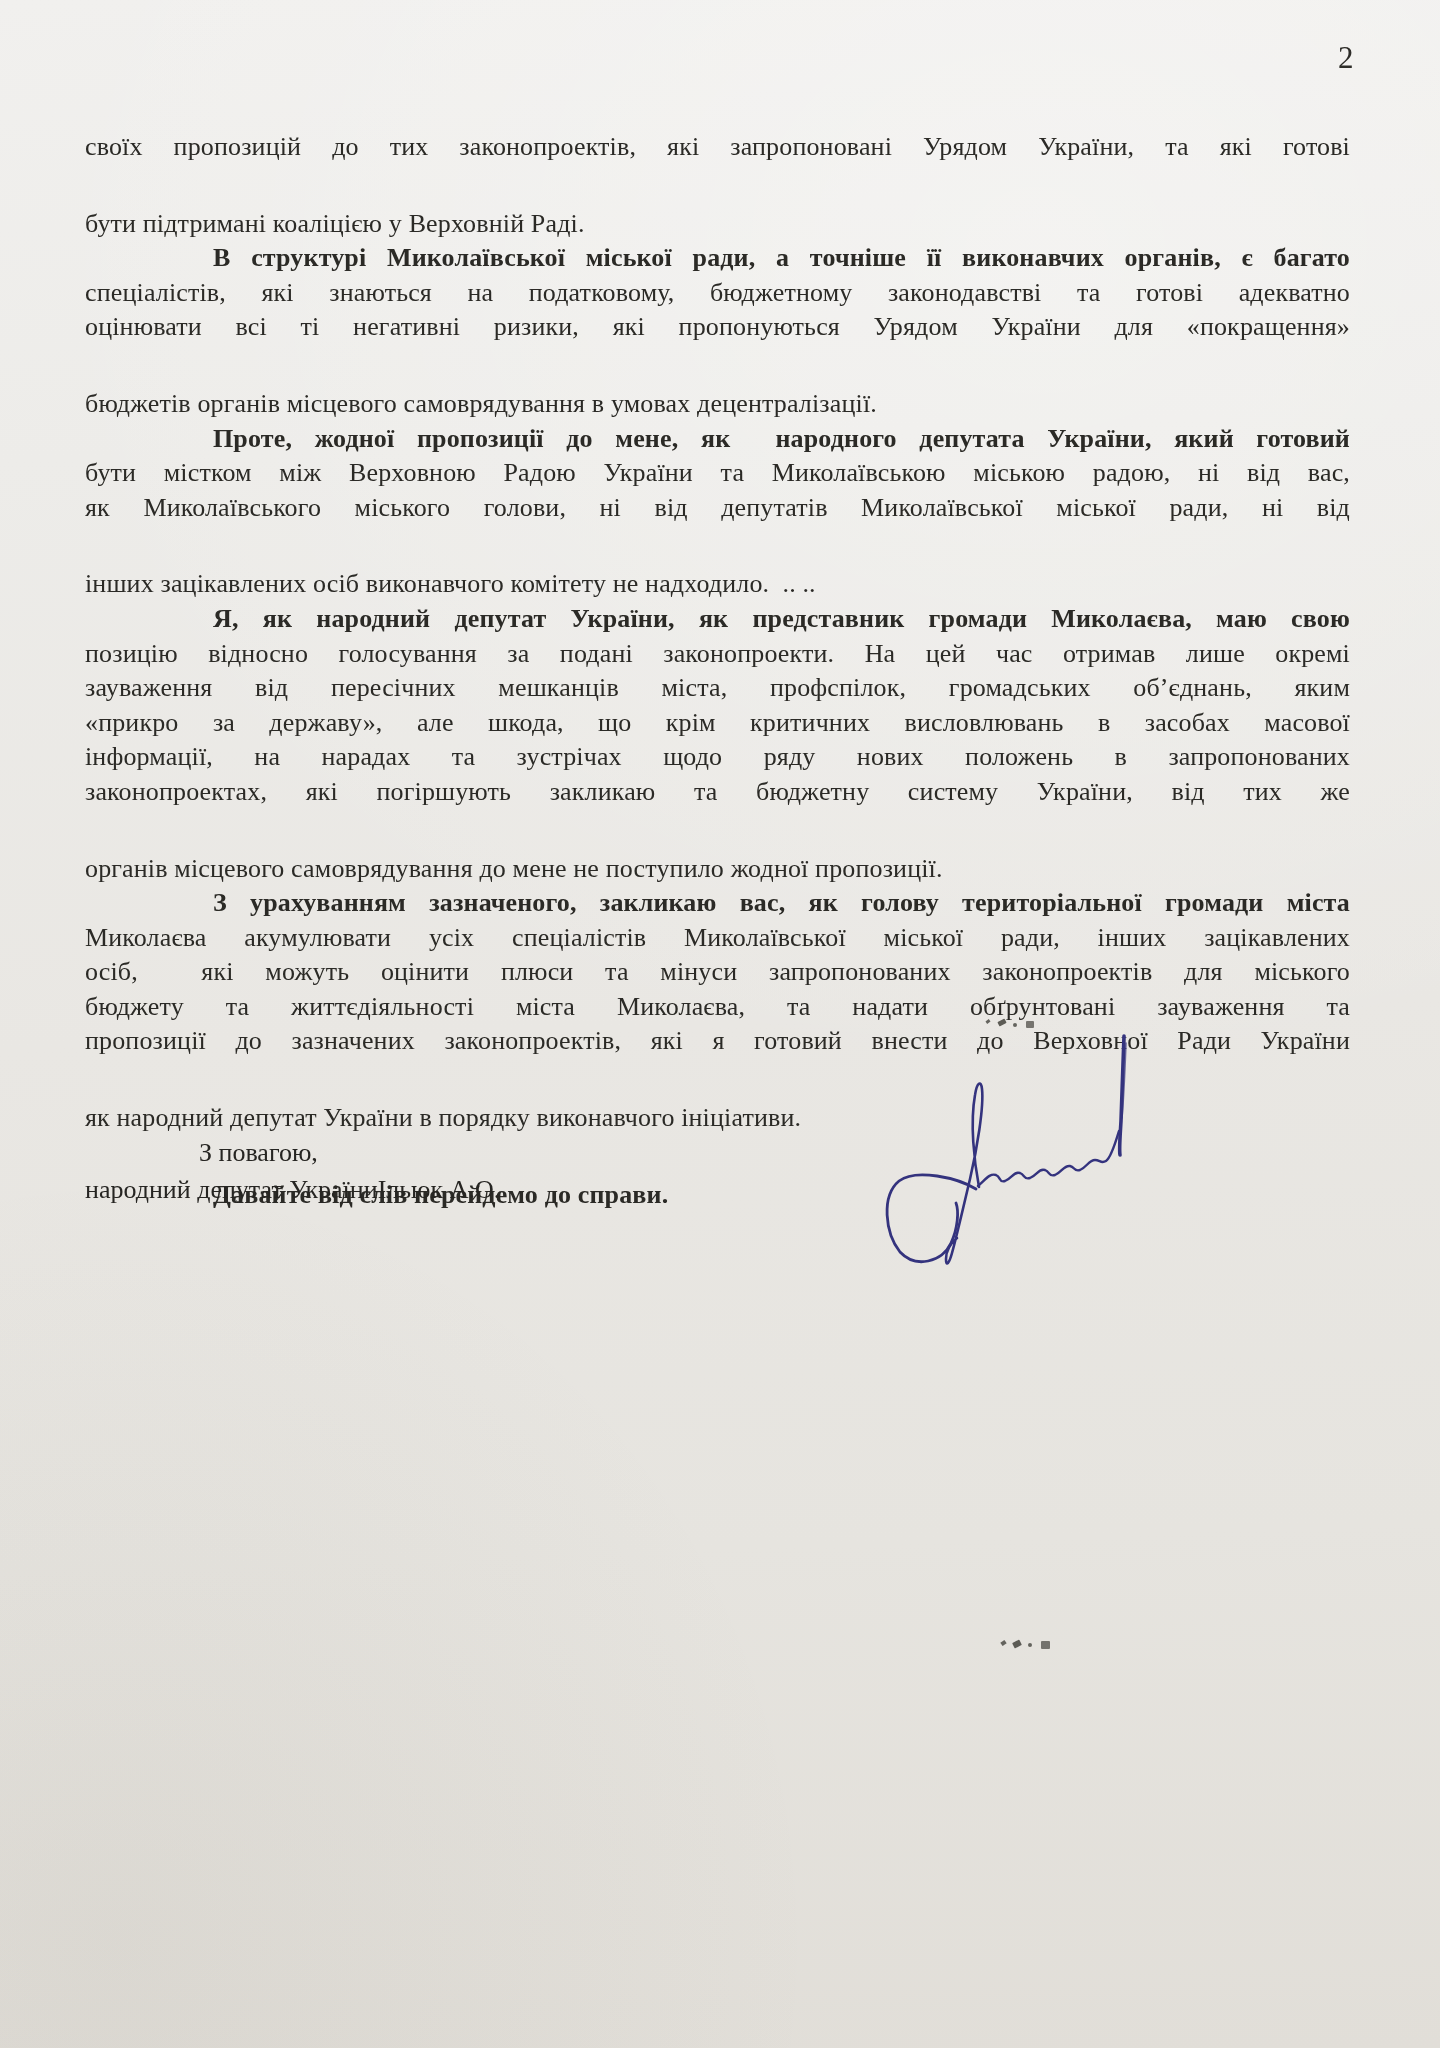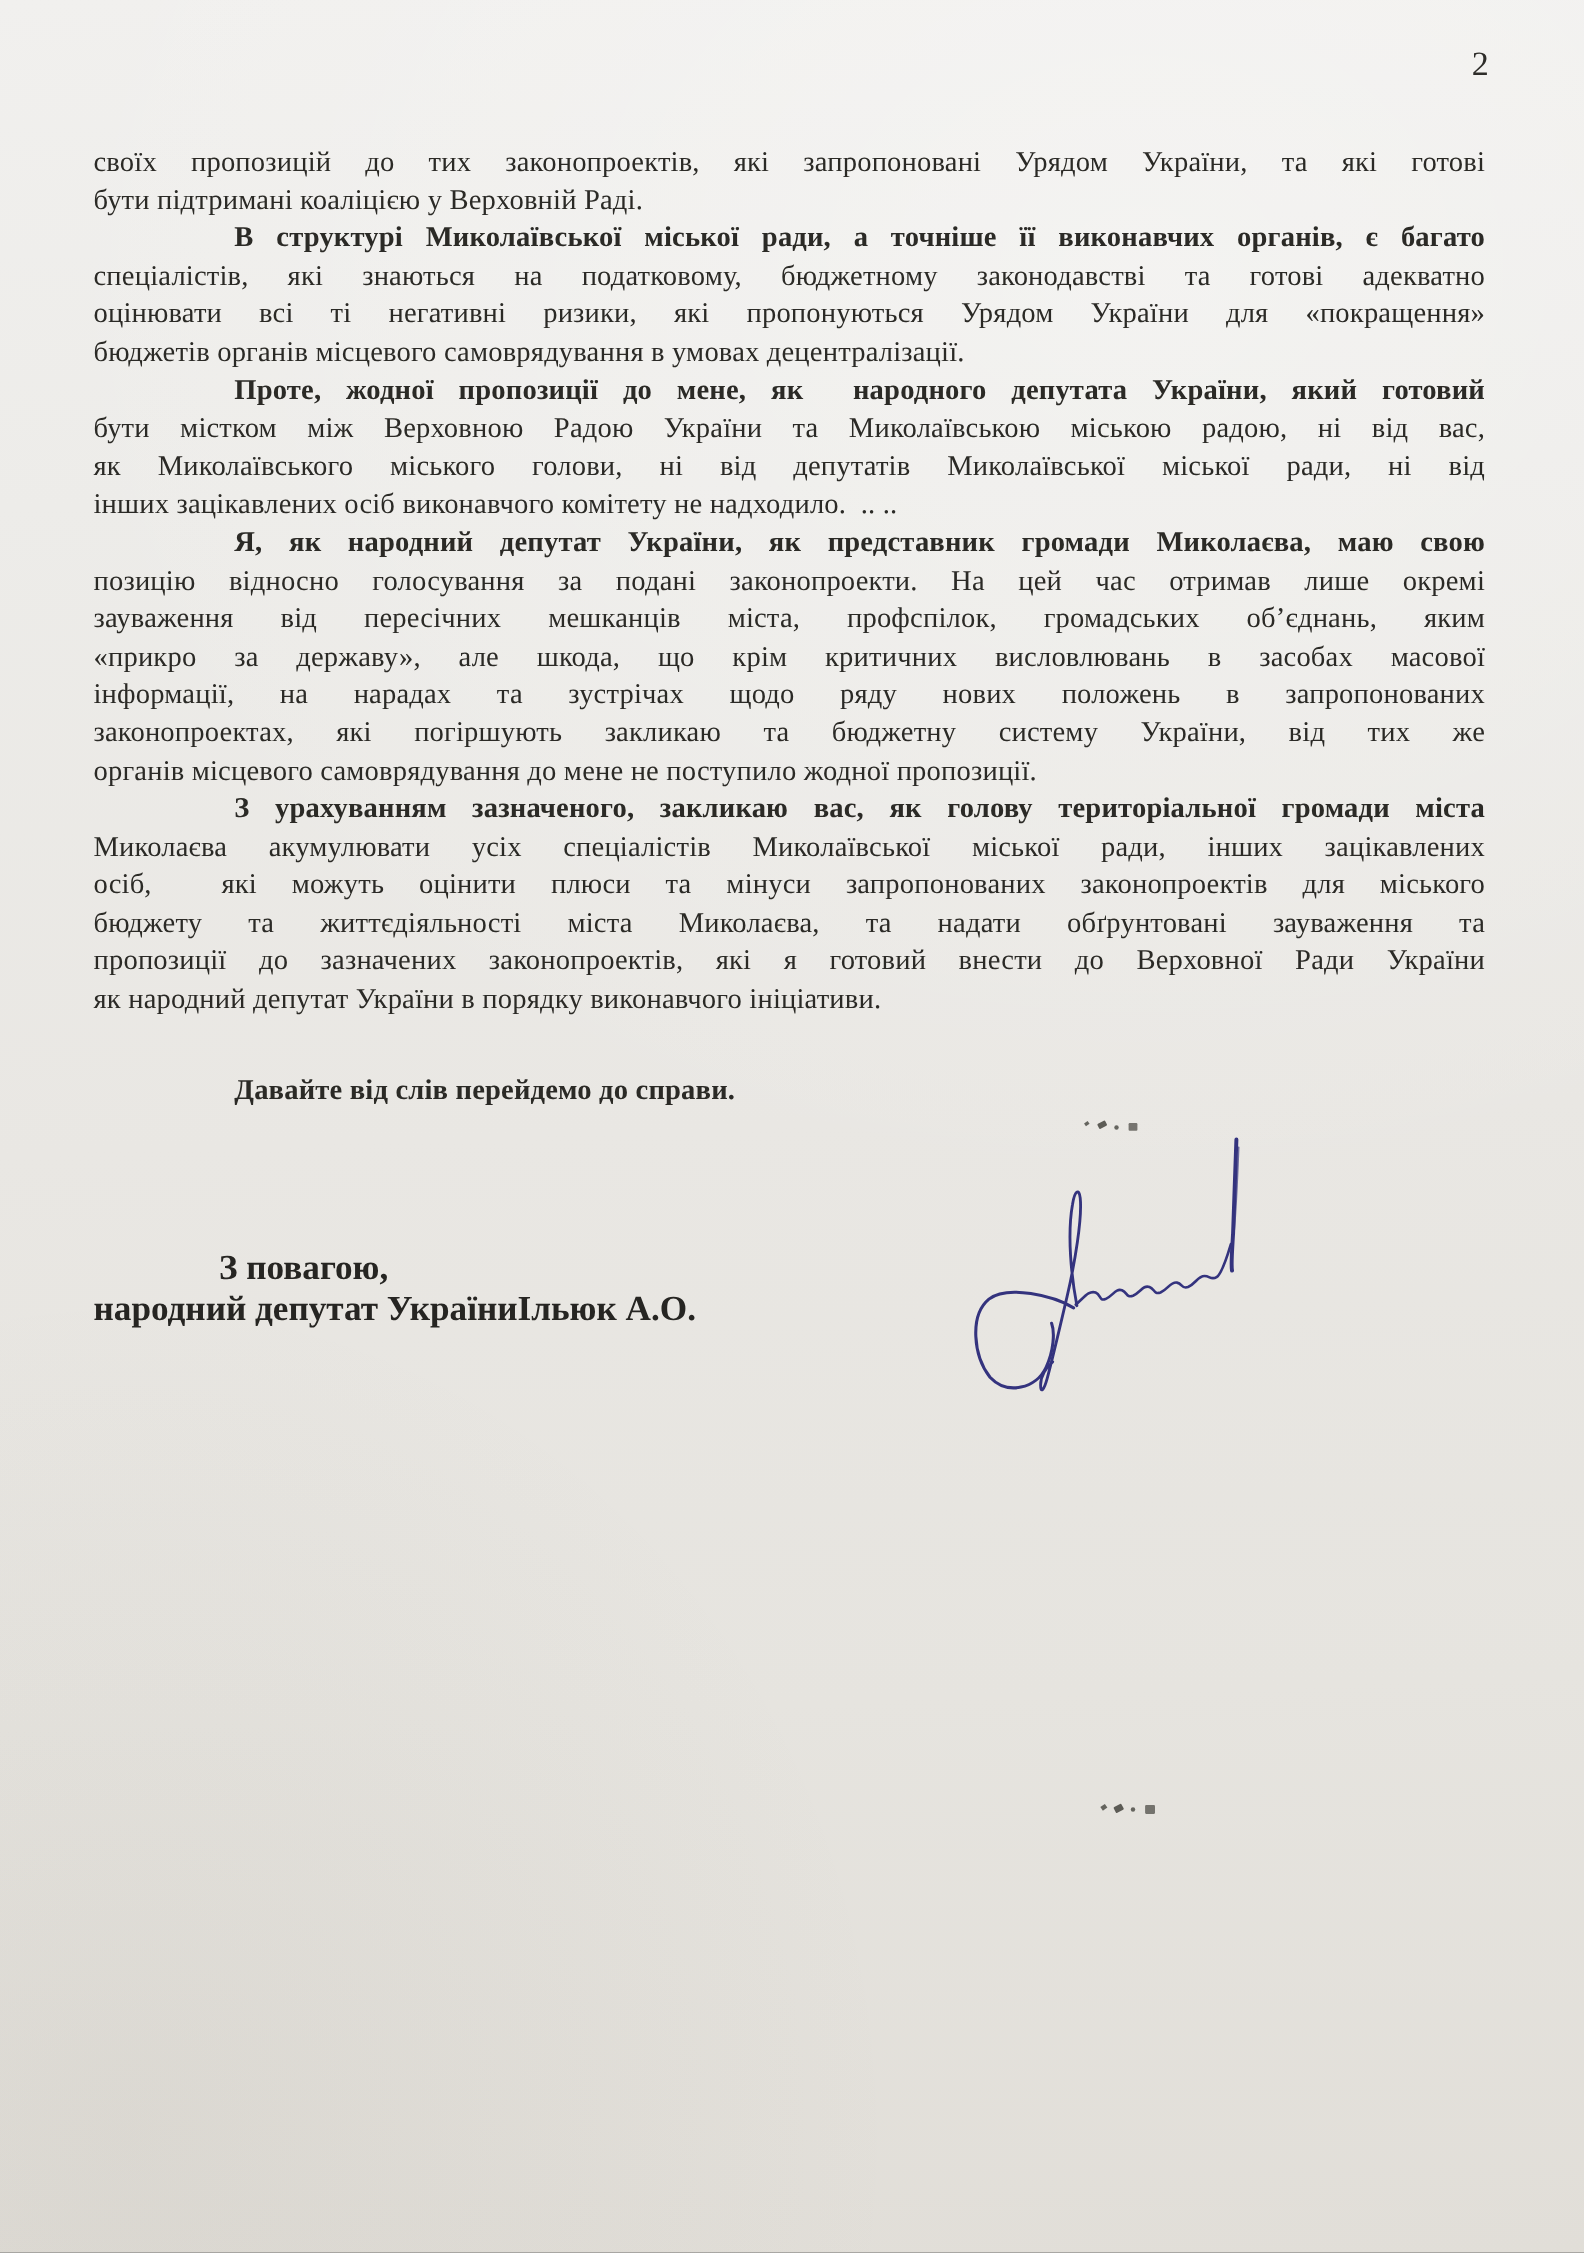--- a/index.html
+++ b/index.html
@@ -26,26 +26,26 @@
     position:absolute;left:85px;top:130px;width:1265px;
   }
   .line{
     font-size:26px;
     line-height:34.6px;
     text-align:justify;
     text-align-last:justify;
     white-space:pre-wrap;
     letter-spacing:0.15px;
   }
-  .line.last{text-align-last:left;}
+  .line.last{text-align-last:left;margin-top:42px;}
   .line.ind{text-indent:128px;font-weight:bold;}
   .closing{margin-top:48px;}
   .signoff{
     position:absolute;left:85px;top:1134px;width:1265px;
-    font-weight:bold;font-size:32px;line-height:37px;color:#262522;
+    font-weight:normal;font-size:26px;line-height:37px;color:#262522;
   }
   .so-line1{padding-left:114px;}
   .so-row{display:flex;justify-content:flex-start;align-items:baseline;}
   .sig-wrap{position:absolute;left:858px;top:1003px;width:320px;height:280px;pointer-events:none;}
   .specks{position:absolute;}
   .specks i{position:absolute;display:block;background:#44433d;}
   .g1{left:986px;top:1016px;width:60px;height:14px;}
   .g2{left:1001px;top:1636px;width:60px;height:16px;}
   .specks .m1{left:0;top:4px;width:4px;height:3px;transform:rotate(-35deg);opacity:.8;}
   .specks .m2{left:12px;top:4px;width:8px;height:5px;transform:rotate(-28deg);border-radius:1px;opacity:.85;}

